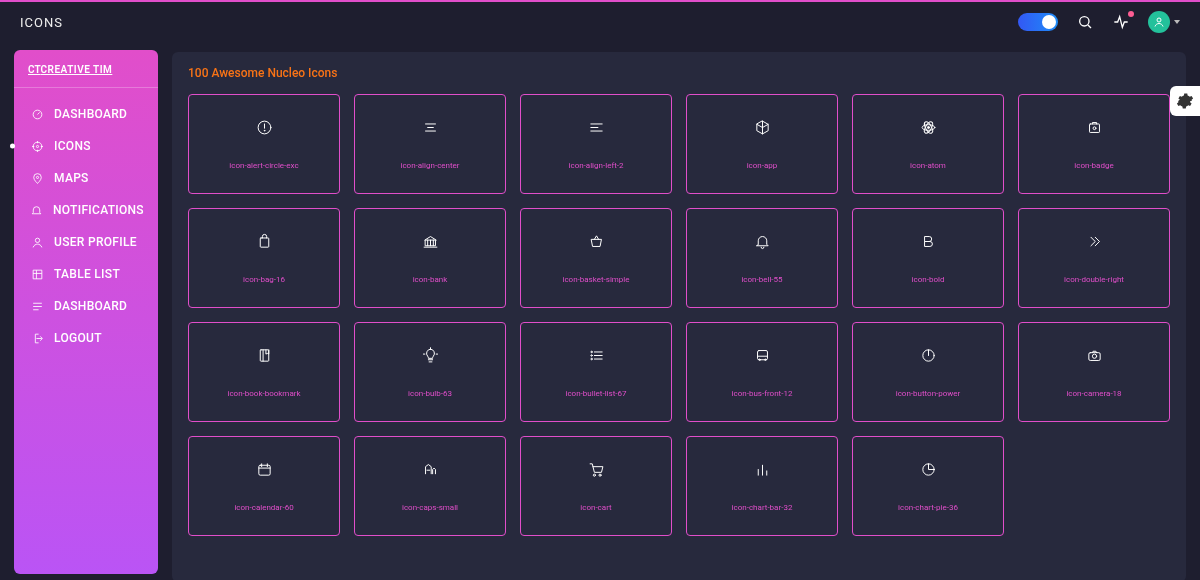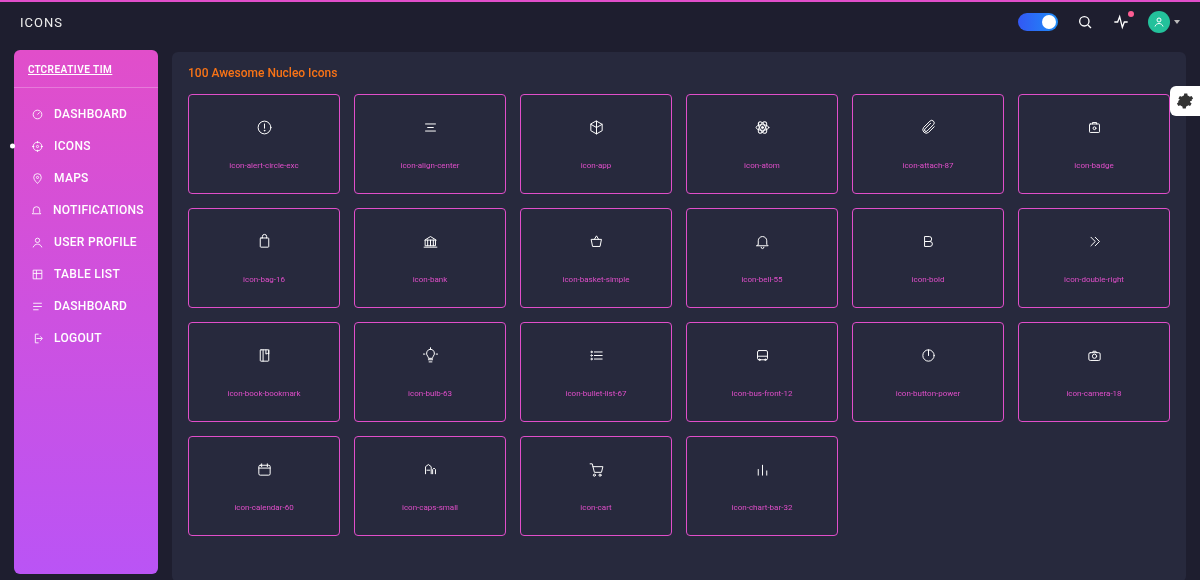--- a/index.html
+++ b/index.html
@@ -205,44 +205,44 @@
             <span class="cell-icon">
               <svg viewBox="0 0 24 24">
                 <use href="#g-align-center"></use>
               </svg>
             </span>
             <span class="cell-label">icon-align-center</span>
           </div>
           <div class="cell">
             <span class="cell-icon">
               <svg viewBox="0 0 24 24">
+                <use href="#g-align-left"></use>
+              </svg>
+            </span>
+            <span class="cell-label">icon-align-left-2</span>
+          </div>
+          <div class="cell">
+            <span class="cell-icon">
+              <svg viewBox="0 0 24 24">
                 <use href="#g-cube"></use>
               </svg>
             </span>
             <span class="cell-label">icon-app</span>
           </div>
           <div class="cell">
             <span class="cell-icon">
               <svg viewBox="0 0 24 24">
                 <use href="#g-atom"></use>
               </svg>
             </span>
             <span class="cell-label">icon-atom</span>
           </div>
           <div class="cell">
             <span class="cell-icon">
               <svg viewBox="0 0 24 24">
-                <use href="#g-paperclip"></use>
-              </svg>
-            </span>
-            <span class="cell-label">icon-attach-87</span>
-          </div>
-          <div class="cell">
-            <span class="cell-icon">
-              <svg viewBox="0 0 24 24">
                 <use href="#g-badge"></use>
               </svg>
             </span>
             <span class="cell-label">icon-badge</span>
           </div>
           <div class="cell">
             <span class="cell-icon">
               <svg viewBox="0 0 24 24">
                 <use href="#g-bag"></use>
               </svg>
@@ -361,20 +361,28 @@
             </span>
             <span class="cell-label">icon-cart</span>
           </div>
           <div class="cell">
             <span class="cell-icon">
               <svg viewBox="0 0 24 24">
                 <use href="#g-bar-chart"></use>
               </svg>
             </span>
             <span class="cell-label">icon-chart-bar-32</span>
+          </div>
+          <div class="cell">
+            <span class="cell-icon">
+              <svg viewBox="0 0 24 24">
+                <use href="#g-pie-chart"></use>
+              </svg>
+            </span>
+            <span class="cell-label">icon-chart-pie-36</span>
           </div>
         </div>
     </div>
   </main>
 </div>
 
 <div class="settings-fab">
   <svg viewBox="0 0 24 24">
       <path d="M12 8a4 4 0 100 8 4 4 0 000-8zm9 4a7.5 7.5 0 00-.2-1.7l2-1.6-2-3.4-2.4 1a7.6 7.6 0 00-2.9-1.7L15 2h-4l-.5 2.6a7.6 7.6 0 00-2.9 1.7l-2.4-1-2 3.4 2 1.6A7.5 7.5 0 003 12c0 .6.1 1.1.2 1.7l-2 1.6 2 3.4 2.4-1a7.6 7.6 0 002.9 1.7L9 22h4l.5-2.6a7.6 7.6 0 002.9-1.7l2.4 1 2-3.4-2-1.6c.1-.6.2-1.1.2-1.7z"></path>
     </svg>

